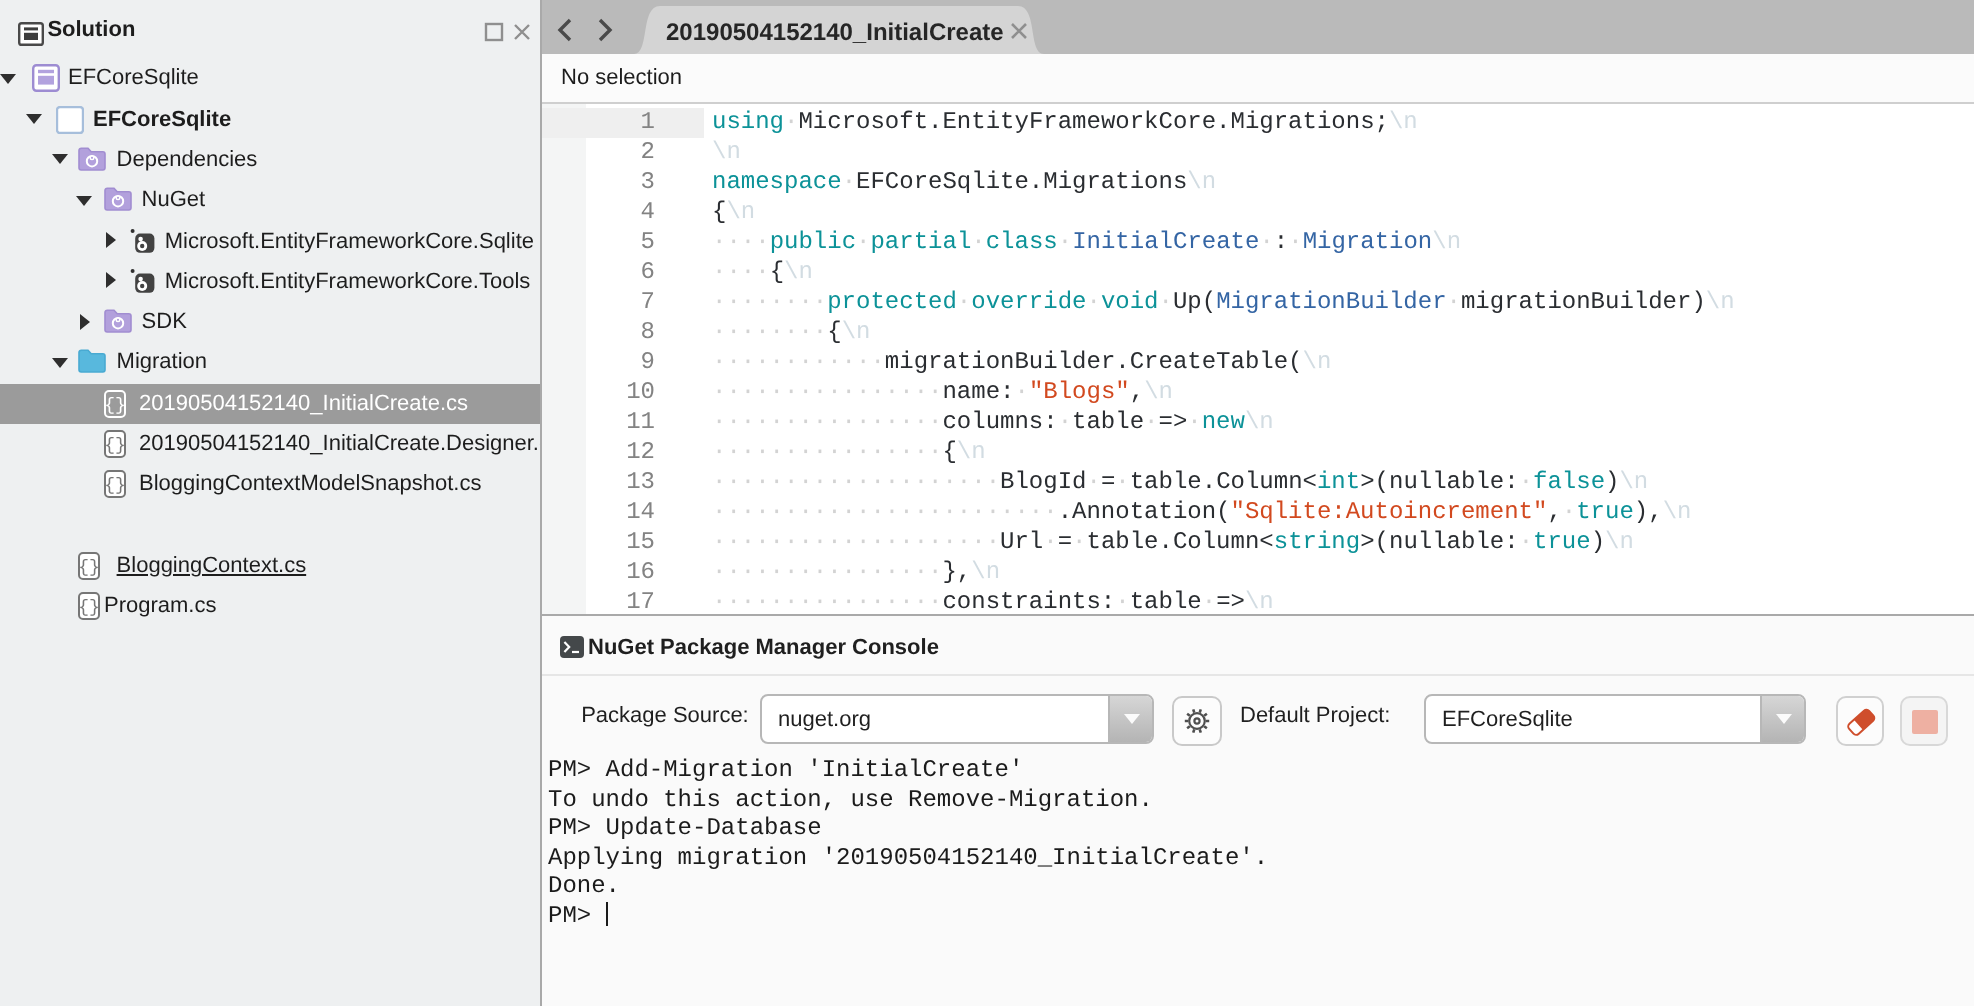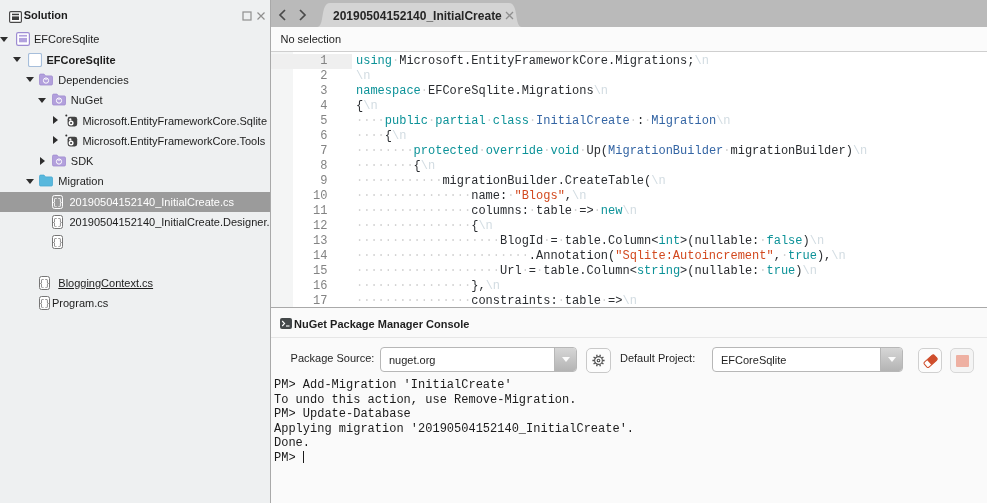--- a/index.html
+++ b/index.html
@@ -134,20 +134,21 @@
           <rect x="0.5" y="0.5" width="10" height="13" rx="2" fill="#ffffff" stroke="#767676" stroke-width="1"></rect>
           <text x="5.5" y="10" text-anchor="middle" font-family="Liberation Mono" font-size="9" fill="#767676">{}</text>
         </svg></span>
       <span class="t" style="left:69.5px;">20190504152140_InitialCreate.Designer.cs</span>
     </div>
     <div class="trow" style="top:232.3px">
       <span class="icon" style="left:52px;top:50%;transform:translateY(-50%);height:14px"><svg width="11" height="14" viewBox="0 0 11 14">
           <rect x="0.5" y="0.5" width="10" height="13" rx="2" fill="#ffffff" stroke="#767676" stroke-width="1"></rect>
           <text x="5.5" y="10" text-anchor="middle" font-family="Liberation Mono" font-size="9" fill="#767676">{}</text>
         </svg></span>
+      <span class="t" style="left:69.5px;">BloggingContextModelSnapshot.cs</span>
     </div>
     <div class="trow" style="top:272.9px">
       <span class="icon" style="left:39px;top:50%;transform:translateY(-50%);height:14px"><svg width="11" height="14" viewBox="0 0 11 14">
           <rect x="0.5" y="0.5" width="10" height="13" rx="2" fill="#ffffff" stroke="#767676" stroke-width="1"></rect>
           <text x="5.5" y="10" text-anchor="middle" font-family="Liberation Mono" font-size="9" fill="#767676">{}</text>
         </svg></span>
       <span class="t" style="left:58.3px;text-decoration:underline;">BloggingContext.cs</span>
     </div>
     <div class="trow" style="top:293.2px">
       <span class="icon" style="left:39px;top:50%;transform:translateY(-50%);height:14px"><svg width="11" height="14" viewBox="0 0 11 14">

